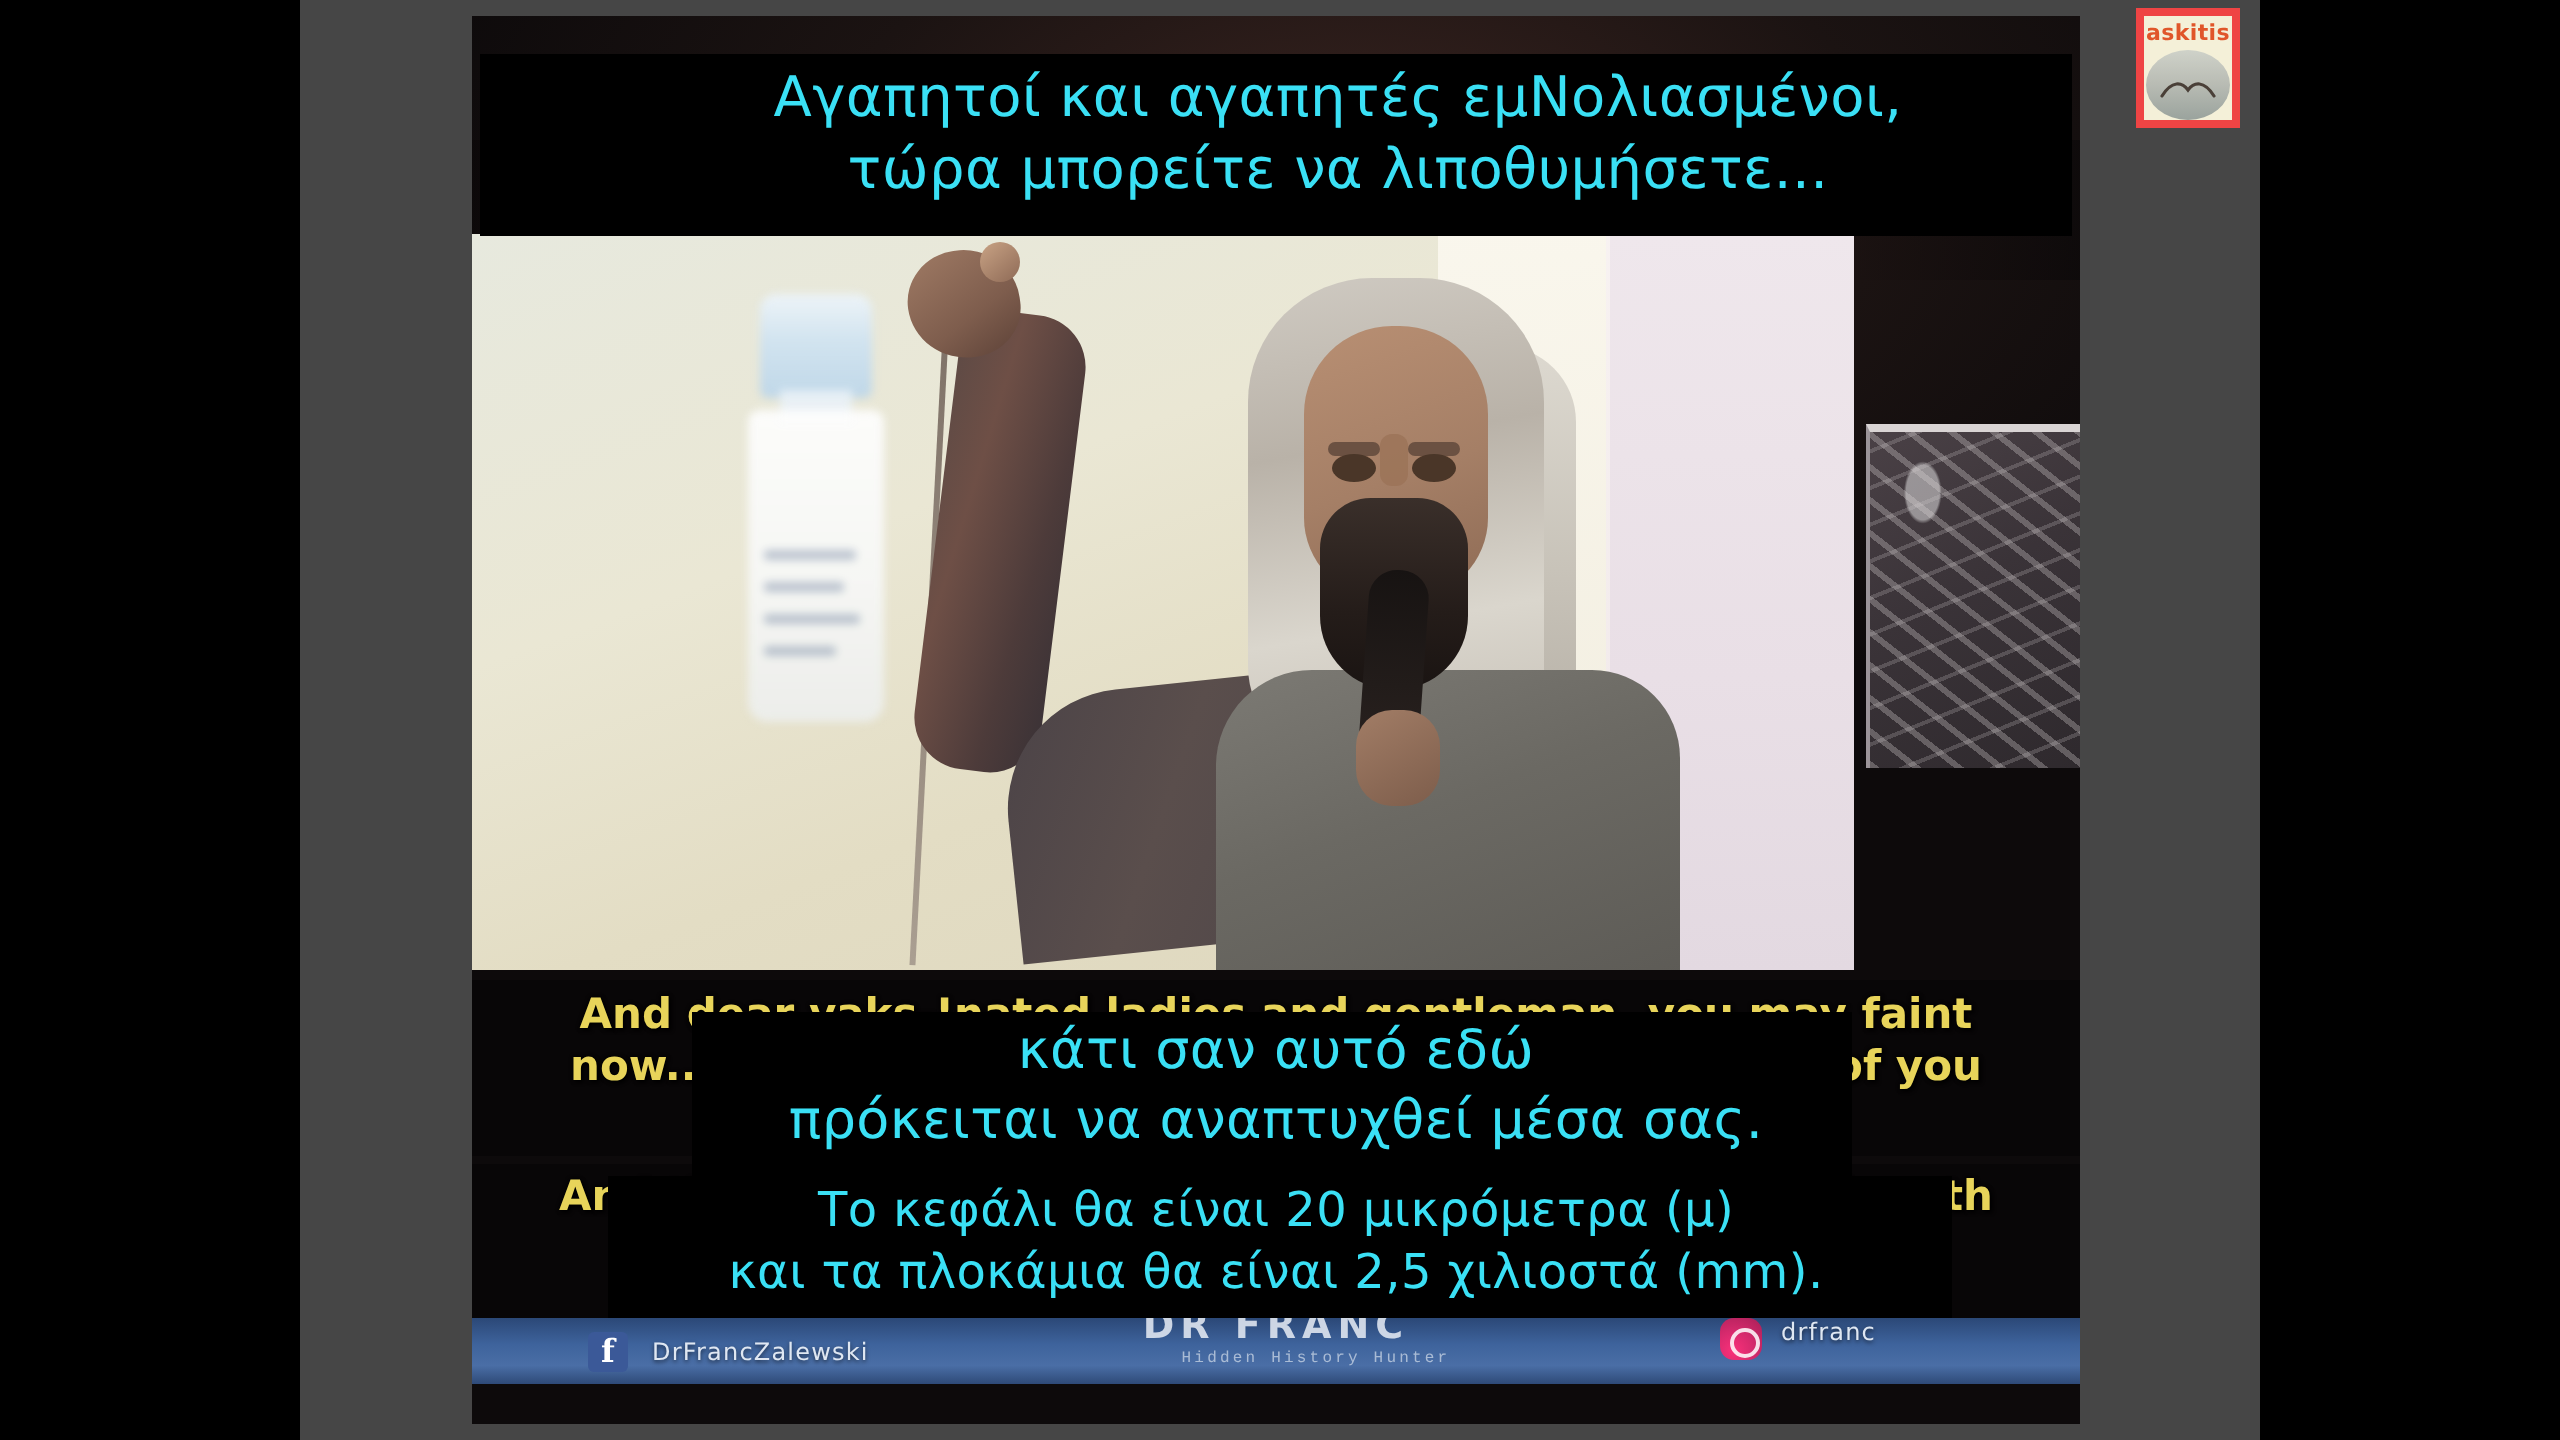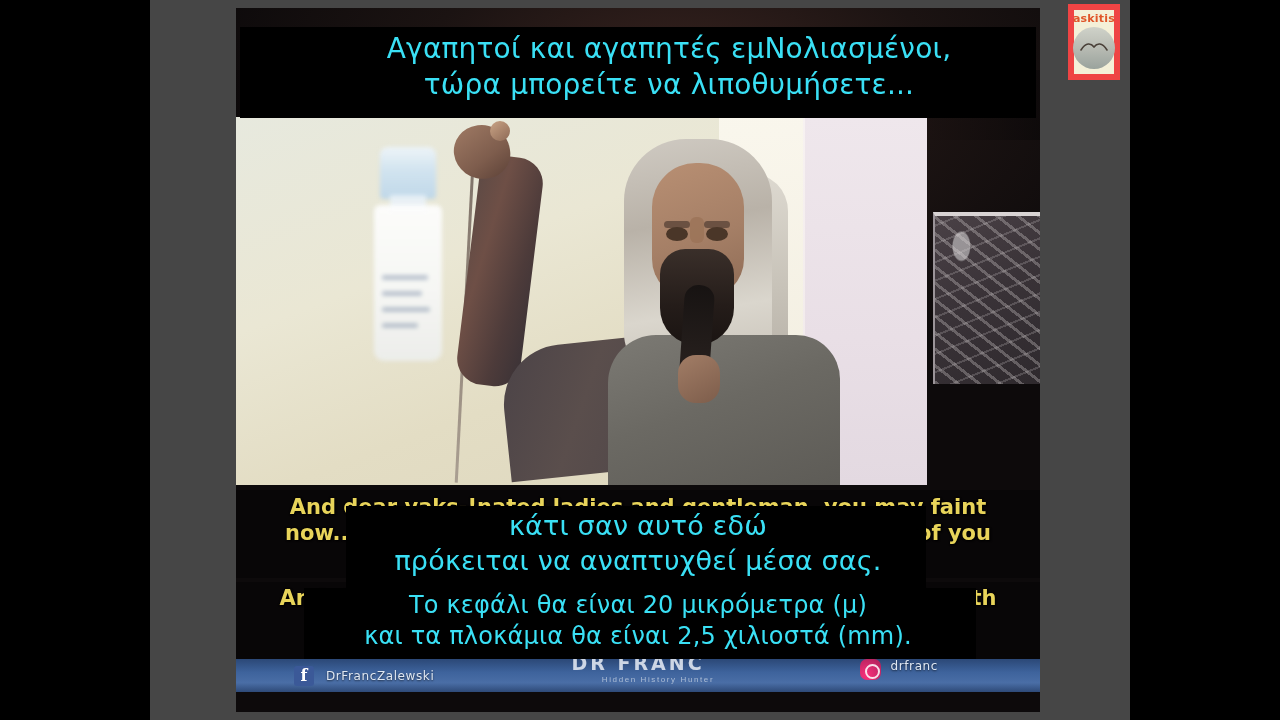--- a/index.html
+++ b/index.html
@@ -260,27 +260,27 @@
   }
   .brand-center{
     position:absolute; left:0; right:0; top:-7px; text-align:center;
   }
   .brand-title{
     color:#e9eef6; font-size:19px; letter-spacing:3px;
     font-family:"DejaVu Sans", sans-serif; opacity:.85;font-weight:bold;
   }
   .brand-sub{
     color:#c3d0e2; font-size:8px; letter-spacing:1.6px;
-    font-family:Liberation Sans, sans-serif; opacity:.8; margin-top:1px;padding-left:40px;
+    font-family:Liberation Mono, monospace; opacity:.8; margin-top:1px;padding-left:40px;
   }
 
   
   .watermark{
-    position:absolute; left:1068px; top:4px; width:52px; height:76px;
-    background:#f4f0d8; border:6px solid #ef4444;
+    position:absolute; left:1068px; top:4px; width:52px; height:60px;
+    background:#f4f0d8; border:4px solid #ef4444;
     display:flex; flex-direction:column; align-items:center;
     padding-top:2px;
   }
   .wm-text{
     color:#e0562a; font-size:11px; font-weight:bold;
     font-family:"DejaVu Sans", sans-serif; letter-spacing:.2px;
   }
   .wm-circle{
     margin-top:2px; width:42px; height:42px; border-radius:50%;
     background:linear-gradient(180deg,#cfd2c9 0%,#b9bcb4 48%,#9aa39d 100%);

